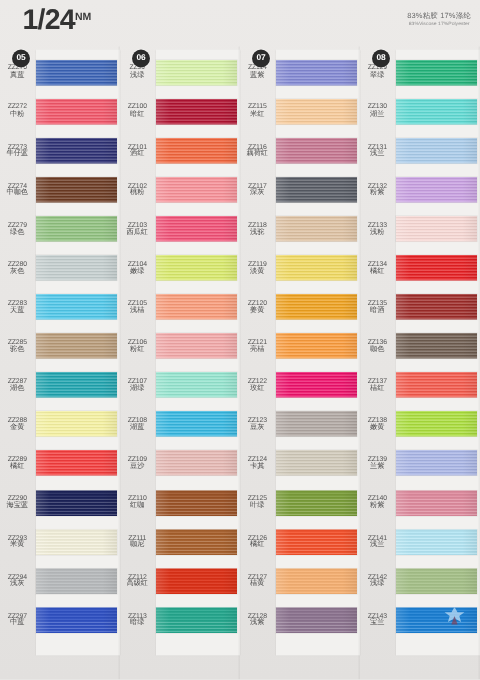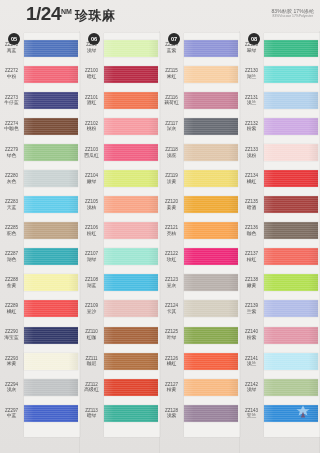--- a/index.html
+++ b/index.html
@@ -12,21 +12,21 @@
   #page {
     position: relative;
     width: 320px; height: 453px;
     background: linear-gradient(180deg,#eceae8 0%,#e7e5e3 55%,#e2e0de 100%);
   }
 
   
   .header {
     position: relative;
     height: 32px;
-    padding: 4px 8px 0 26px;
+    padding: 4px 8px 0 15px;
     display: flex;
     align-items: flex-start;
   }
   .title-wrap {
     display: flex;
     align-items: baseline;
     color: #3a3a3a;
   }
   .title-num {
     font-size: 19px;
@@ -211,21 +211,20 @@
 </style>
 </head>
 <body>
 
 <div id="page">
 
   <div class="header">
     <div class="title-wrap">
       <span class="title-num">1/24</span>
         <span class="title-sup">NM</span>
-      <span class="title-cn">珍珠麻</span>
     </div>
     <div class="spec">
       <span class="spec-cn">83%粘胶 17%涤纶</span>
       <span class="spec-en">83%Viscose 17%Polyester</span>
     </div>
   </div>
 
   <div class="columns" id="columns">
       <div class="column">
         <div class="col-badge">05</div>

